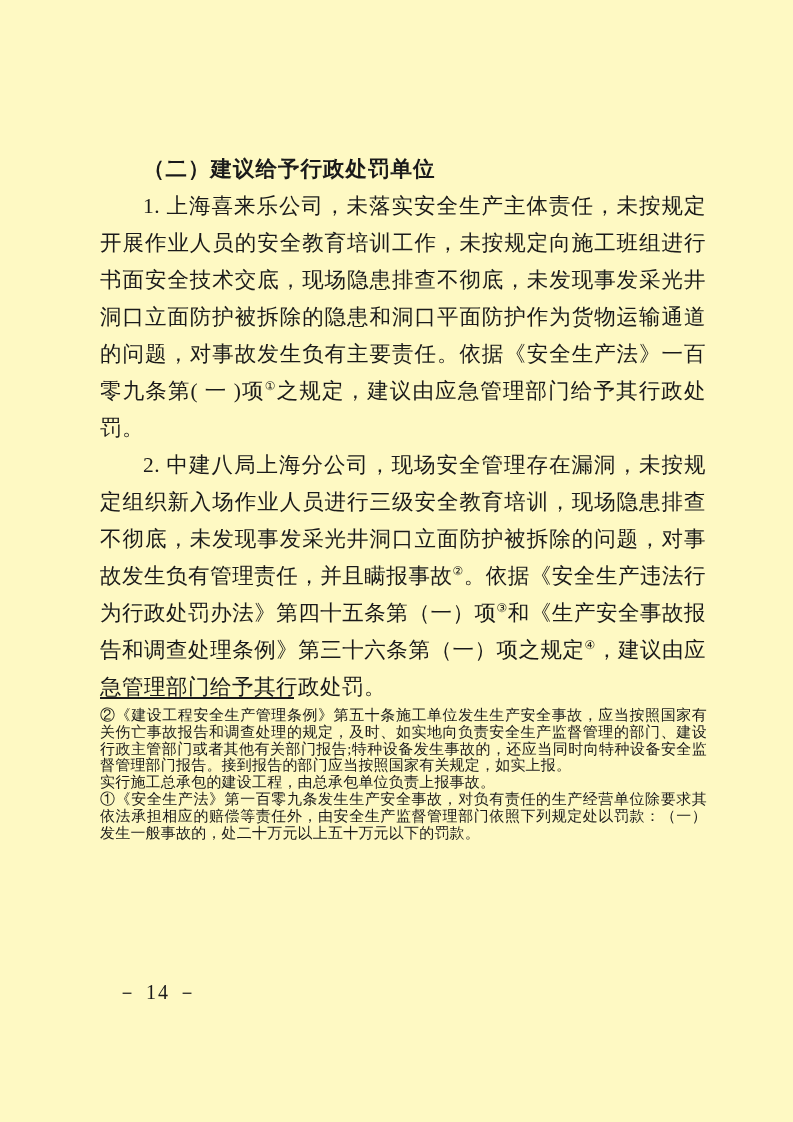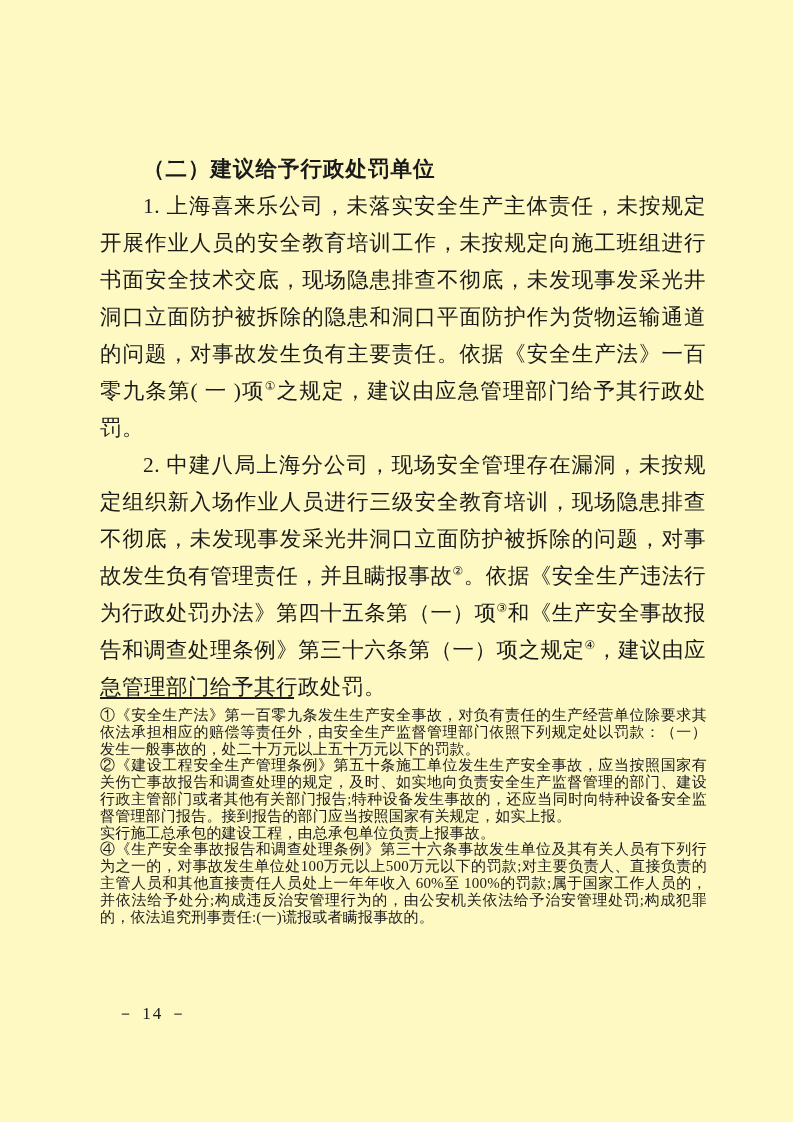--- a/index.html
+++ b/index.html
@@ -54,41 +54,40 @@
   .footnote-item {
     font-size: 15px;
     line-height: 16.8px;
     text-align: justify;
     white-space: pre-line;
     letter-spacing: 0.2px;
   }
   .page-number {
     position: absolute;
     left: 117px;
-    top: 1002px;
-    font-size: 17px;
+    top: 979px;
+    font-size: 20px;
     letter-spacing: 2px;
   }
 </style>
 </head>
 <body>
 
 <div class="page">
   <div class="content">
     <h2 class="section-heading">（二）建议给予行政处罚单位</h2>
     <div id="paragraphs">
         <p class="body-para">1. 上海喜来乐公司，未落实安全生产主体责任，未按规定开展作业人员的安全教育培训工作，未按规定向施工班组进行书面安全技术交底，现场隐患排查不彻底，未发现事发采光井洞口立面防护被拆除的隐患和洞口平面防护作为货物运输通道的问题，对事故发生负有主要责任。依据《安全生产法》一百零九条第( 一 )项<sup>①</sup>之规定，建议由应急管理部门给予其行政处罚。</p>
         <p class="body-para">2. 中建八局上海分公司，现场安全管理存在漏洞，未按规定组织新入场作业人员进行三级安全教育培训，现场隐患排查不彻底，未发现事发采光井洞口立面防护被拆除的问题，对事故发生负有管理责任，并且瞒报事故<sup>②</sup>。依据《安全生产违法行为行政处罚办法》第四十五条第（一）项<sup>③</sup>和《生产安全事故报告和调查处理条例》第三十六条第（一）项之规定<sup>④</sup>，建议由应急管理部门给予其行政处罚。</p>
       </div>
   </div>
 
   <div class="footnote-area">
     <div class="footnote-rule"></div>
     <div id="footnotes">
-        <p class="footnote-item">①《安全生产法》第一百零九条发生生产安全事故，对负有责任的生产经营单位除要求其依法承担相应的赔偿等责任外，由安全生产监督管理部门依照下列规定处以罚款：（一）发生一般事故的，处二十万元以上五十万元以下的罚款。</p>
         <p class="footnote-item">②《建设工程安全生产管理条例》第五十条施工单位发生生产安全事故，应当按照国家有关伤亡事故报告和调查处理的规定，及时、如实地向负责安全生产监督管理的部门、建设行政主管部门或者其他有关部门报告;特种设备发生事故的，还应当同时向特种设备安全监督管理部门报告。接到报告的部门应当按照国家有关规定，如实上报。
 实行施工总承包的建设工程，由总承包单位负责上报事故。</p>
-        <p class="footnote-item">④《生产安全事故报告和调查处理条例》第三十六条事故发生单位及其有关人员有下列行为之一的，对事故发生单位处100万元以上500万元以下的罚款;对主要负责人、直接负责的主管人员和其他直接责任人员处上一年年收入 60%至 100%的罚款;属于国家工作人员的，并依法给予处分;构成违反治安管理行为的，由公安机关依法给予治安管理处罚;构成犯罪的，依法追究刑事责任:(一)谎报或者瞒报事故的。</p>
+        <p class="footnote-item">①《安全生产法》第一百零九条发生生产安全事故，对负有责任的生产经营单位除要求其依法承担相应的赔偿等责任外，由安全生产监督管理部门依照下列规定处以罚款：（一）发生一般事故的，处二十万元以上五十万元以下的罚款。</p>
       </div>
   </div>
 
   <div class="page-number">－ 14 －</div>
 </div>
 
 </body></html>

